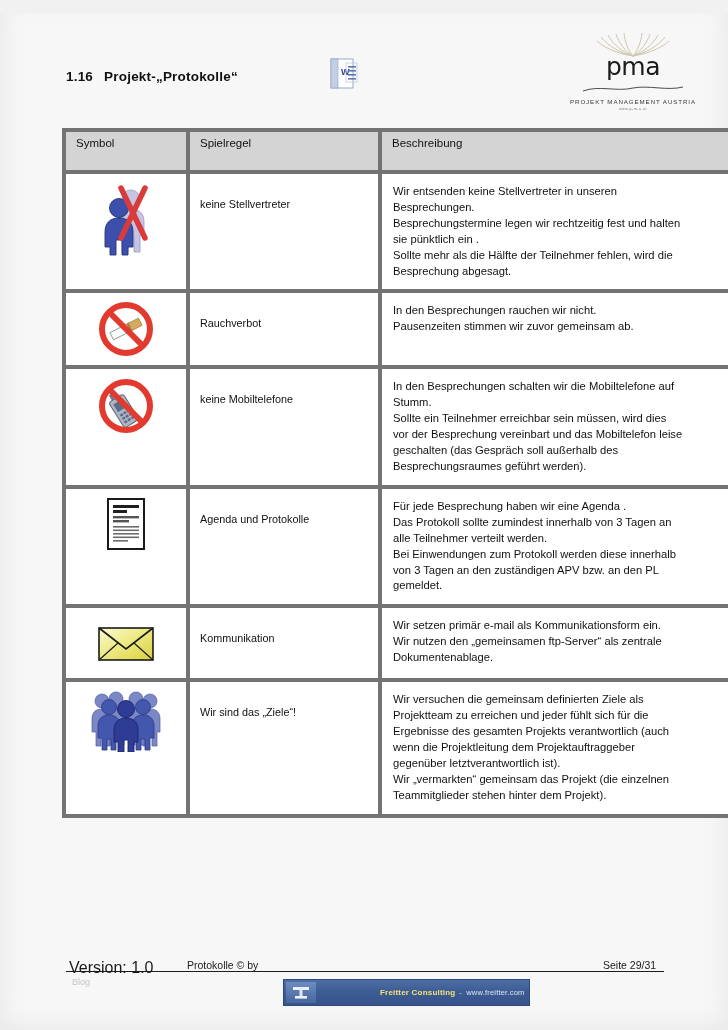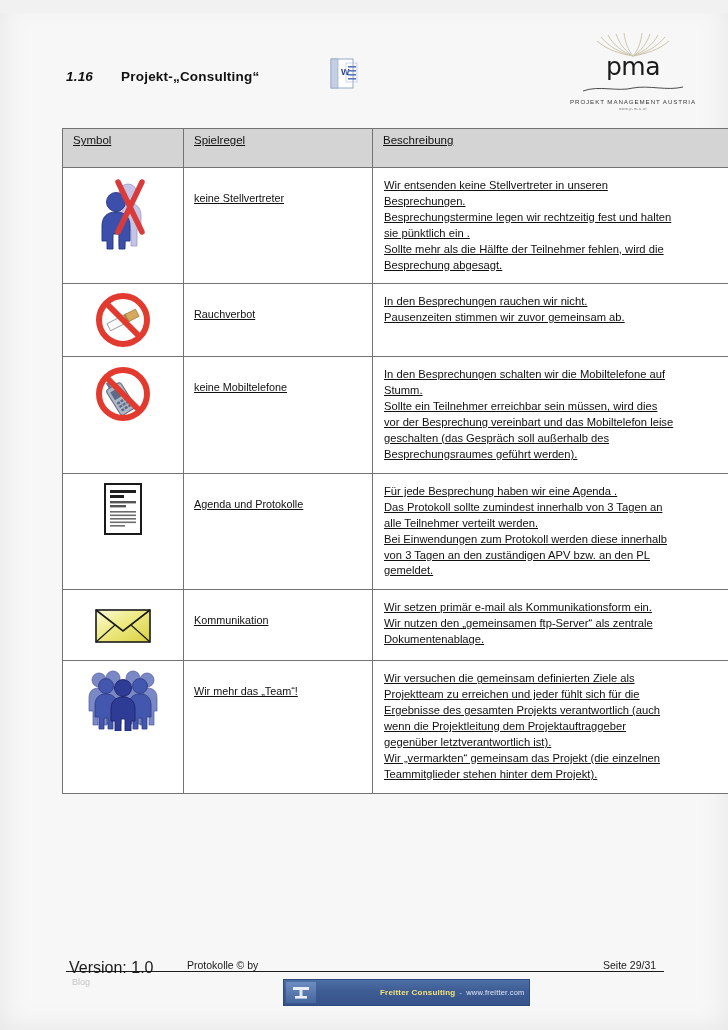--- a/index.html
+++ b/index.html
@@ -36,21 +36,21 @@
   .doc-title {
     position: absolute;
     left: 66px;
     top: 69px;
     font-size: 13.5px;
     font-weight: bold;
     color: #111111;
     letter-spacing: 0.2px;
     white-space: nowrap;
   }
-  .title-num { margin-right: 28px; font-style: italic; }
+  .title-num { margin-right: 11px; }
 
   .word-icon {
     position: absolute;
     left: 330px;
     top: 58px;
     width: 28px;
     height: 33px;
   }
 
   .pma-logo {
@@ -88,24 +88,23 @@
   
   .rules-table {
     position: absolute;
     left: 62px;
     top: 128px;
     width: 634px;
     border-collapse: collapse;
     table-layout: fixed;
   }
   .rules-table th, .rules-table td {
-    border: 1px solid #737373;
+    border: 4px solid #737373;
     vertical-align: top;
     background: #ffffff;
-    text-decoration: underline;
   }
   .rules-table thead th {
     background: #d4d4d4;
     font-size: 11.5px;
     font-weight: normal;
     color: #111111;
     text-align: left;
     height: 28px;
     padding: 5px 10px 5px 10px;
   }
@@ -242,21 +241,21 @@
 </style>
 </head>
 <body>
 
 <div class="page">
   <div class="scan-top"></div>
 
   <div class="header">
 
     <div class="doc-title">
-      <span class="title-num">1.16</span><span>Projekt-„Consulting“</span>
+      <span class="title-num">1.16</span><span>Projekt-„Protokolle“</span>
     </div>
 
     <span class="word-icon">
       <svg width="28" height="33" viewBox="0 0 28 33">
         <rect x="1" y="1" width="22" height="29" fill="#ffffff" stroke="#9aa8c4" stroke-width="1"></rect>
         <rect x="1" y="1" width="7" height="29" fill="#c4cfe6"></rect>
         <rect x="1" y="1" width="7" height="29" fill="none" stroke="#8fa0c2" stroke-width="0.6"></rect>
         <text x="11" y="17" font-family="Liberation Sans, sans-serif" font-size="9" font-weight="bold" fill="#24408f">W</text>
         <g fill="#5a78b5">
           <rect x="18" y="8" width="8" height="1.6"></rect>
@@ -479,21 +478,21 @@
                 <path d="M53 25 C46 25, 42 29, 42 36 L42 48 L46 48 L46 60 L51 60 L51 49 L55 49 L55 60 L60 60 L60 48 L64 48 L64 36 C64 29, 60 25, 53 25 Z"></path>
               </g>
 
               <g fill="#2e3c96" stroke="#1b2468" stroke-width="0.9">
                 <circle cx="36" cy="19" r="8.5"></circle>
                 <path d="M36 28 C28 28, 24 33, 24 40 L24 52 L28 52 L28 62 L34 62 L34 50 L38 50 L38 62 L44 62 L44 52 L48 52 L48 40 C48 33, 44 28, 36 28 Z"></path>
               </g>
             </svg>
           </div>
         </td>
-        <td class="cell-rule">Wir mehr das „Team“!</td>
+        <td class="cell-rule">Wir sind das „Ziele“!</td>
         <td class="cell-desc">
           <span class="desc-line">Wir versuchen die gemeinsam definierten Ziele als</span>
           <span class="desc-line">Projektteam zu erreichen und jeder fühlt sich für die</span>
           <span class="desc-line">Ergebnisse des gesamten Projekts verantwortlich (auch</span>
           <span class="desc-line">wenn die Projektleitung dem Projektauftraggeber</span>
           <span class="desc-line">gegenüber letztverantwortlich ist).</span>
           <span class="desc-line">Wir „vermarkten“ gemeinsam das Projekt (die einzelnen</span>
           <span class="desc-line">Teammitglieder stehen hinter dem Projekt).</span>
         </td>
       </tr>

